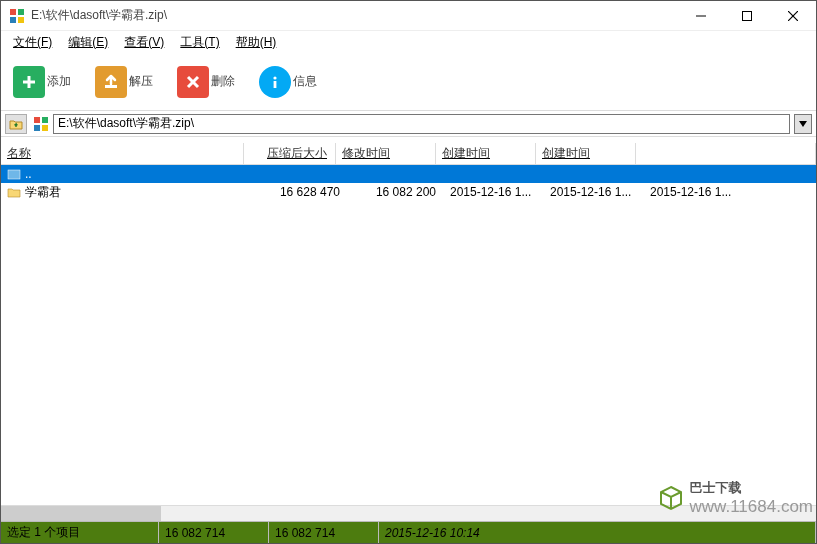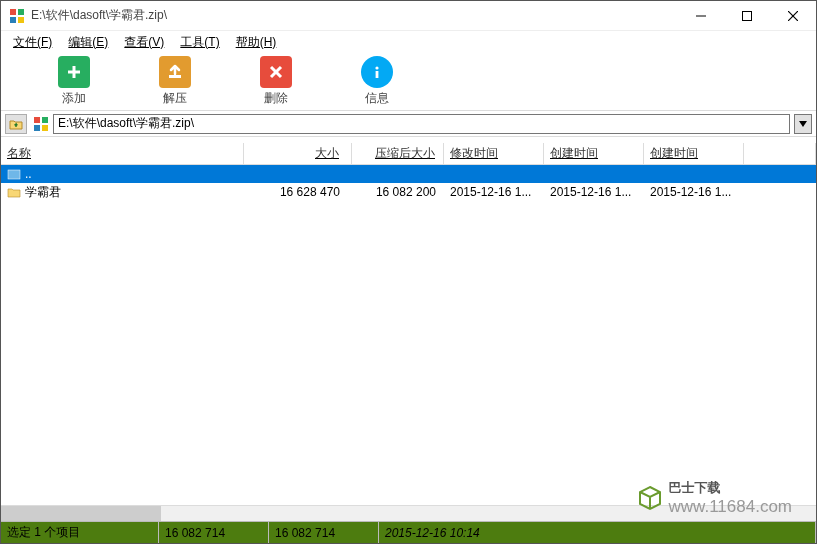--- a/index.html
+++ b/index.html
@@ -9,21 +9,21 @@
   .titlebar { height: 30px; display: flex; align-items: center; background: #fff; border-bottom: 1px solid #eee; }
   .titlebar-icon { width: 16px; height: 16px; margin: 0 6px 0 8px; }
   .titlebar-text { flex: 1; color: #444; }
   .win-controls { display: flex; height: 100%; }
   .win-btn { width: 46px; display: flex; align-items: center; justify-content: center; }
   
   .menubar { height: 22px; display: flex; align-items: center; padding: 0 4px; text-decoration: underline; }
   .menu-item { padding: 2px 8px; cursor: default; }
   
   .toolbar { height: 58px; display: flex; align-items: center; padding: 2px 8px; gap: 16px; border-bottom: 1px solid #dcdcdc; }
-  .tool-btn { display: flex; flex-direction: column; align-items: center; gap: 2px; cursor: default; padding: 2px 4px; margin-left: 45px; }
+  .tool-btn { display: flex; flex-direction: row; align-items: center; gap: 2px; cursor: default; padding: 2px 4px; }
   .tool-icon { width: 32px; height: 32px; border-radius: 4px; display: flex; align-items: center; justify-content: center; }
   .tool-label { color: #444; font-size: 12px; }
   
   .addressbar { height: 26px; display: flex; align-items: center; padding: 2px 4px; gap: 4px; border-bottom: 1px solid #dcdcdc; }
   .up-btn { width: 22px; height: 20px; display: flex; align-items: center; justify-content: center; border: 1px solid #adadad; background: #e1e1e1; }
   .addr-icon { width: 16px; height: 16px; margin-left: 2px; }
   .addr-input { flex: 1; height: 20px; border: 1px solid #767676; padding: 0 4px; font-family: inherit; font-size: 12px; }
   .addr-drop { width: 18px; height: 20px; border: 1px solid #767676; background: #e1e1e1; display: flex; align-items: center; justify-content: center; }
   
   .headerbar { height: 22px; display: flex; background: #fff; border-bottom: 1px solid #dcdcdc; margin-top: 6px; text-decoration: underline; }
@@ -51,21 +51,21 @@
   .hscroll { height: 16px; background: #f0f0f0; border-top: 1px solid #dcdcdc; position: relative; }
   .hscroll-thumb { position: absolute; left: 0; top: 0; height: 100%; width: 160px; background: #cdcdcd; }
   
   .statusbar { height: 22px; display: flex; border-top: 1px solid #bbb; background: #4d7c0f; }
   .status-cell { border-right: 1px solid #bbb; padding: 2px 6px; display: flex; align-items: center; }
   .sc1 { width: 158px; }
   .sc2 { width: 110px; }
   .sc3 { width: 110px; }
   .sc4 { flex: 1; font-style: italic; }
   
-  .watermark { position: absolute; right: 24px; bottom: 26px; display: flex; align-items: center; gap: 6px; color: #888; font-size: 13px; pointer-events: none; }
+  .watermark { position: absolute; right: 3px; bottom: 26px; display: flex; align-items: center; gap: 6px; color: #888; font-size: 13px; pointer-events: none; }
   .wm-cube { width: 26px; height: 26px; }
 </style>
 </head>
 <body>
 
 <div class="window">
 
   <div class="titlebar">
     <svg class="titlebar-icon" viewBox="0 0 16 16">
       <rect x="1" y="1" width="6" height="6" fill="#e74c3c"></rect>
@@ -157,21 +157,20 @@
     <input class="addr-input" value="E:\软件\dasoft\学霸君.zip\" style="">
     <div class="addr-drop">
       <svg width="8" height="6" viewBox="0 0 8 6">
           <path d="M0 0 L8 0 L4 6 Z" fill="#000"></path>
         </svg>
     </div>
   </div>
 
   <div class="headerbar">
     <div class="col-h col-name">名称</div>
-    <div class="col-h col-size">大小</div>
     <div class="col-h col-packed">压缩后大小</div>
     <div class="col-h col-mtime">修改时间</div>
     <div class="col-h col-ctime">创建时间</div>
     <div class="col-h col-atime">创建时间</div>
     <div class="col-h col-last"></div>
   </div>
 
   <div class="filelist" id="filelist">
       <div class="row selected">
         <div class="cell cell-name">

